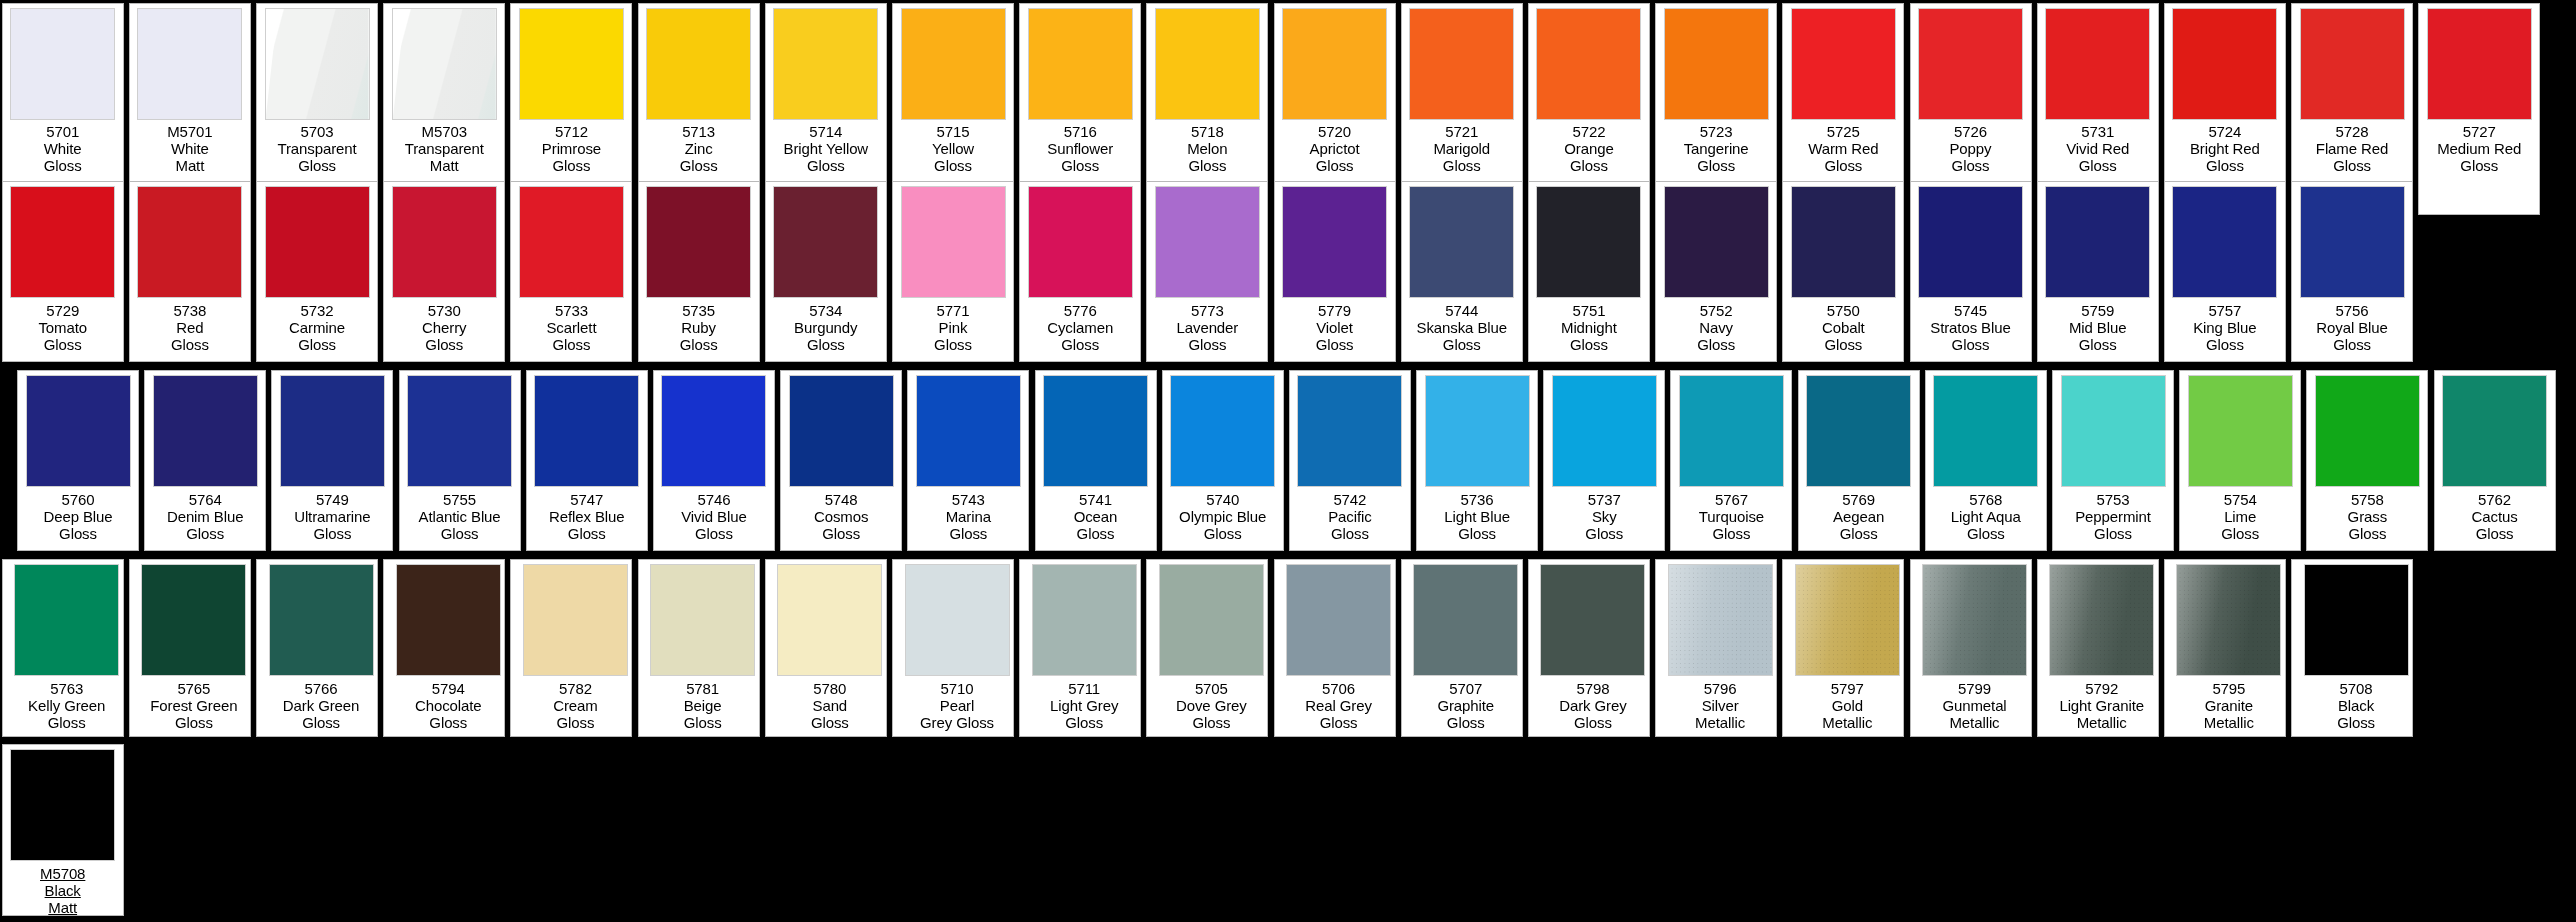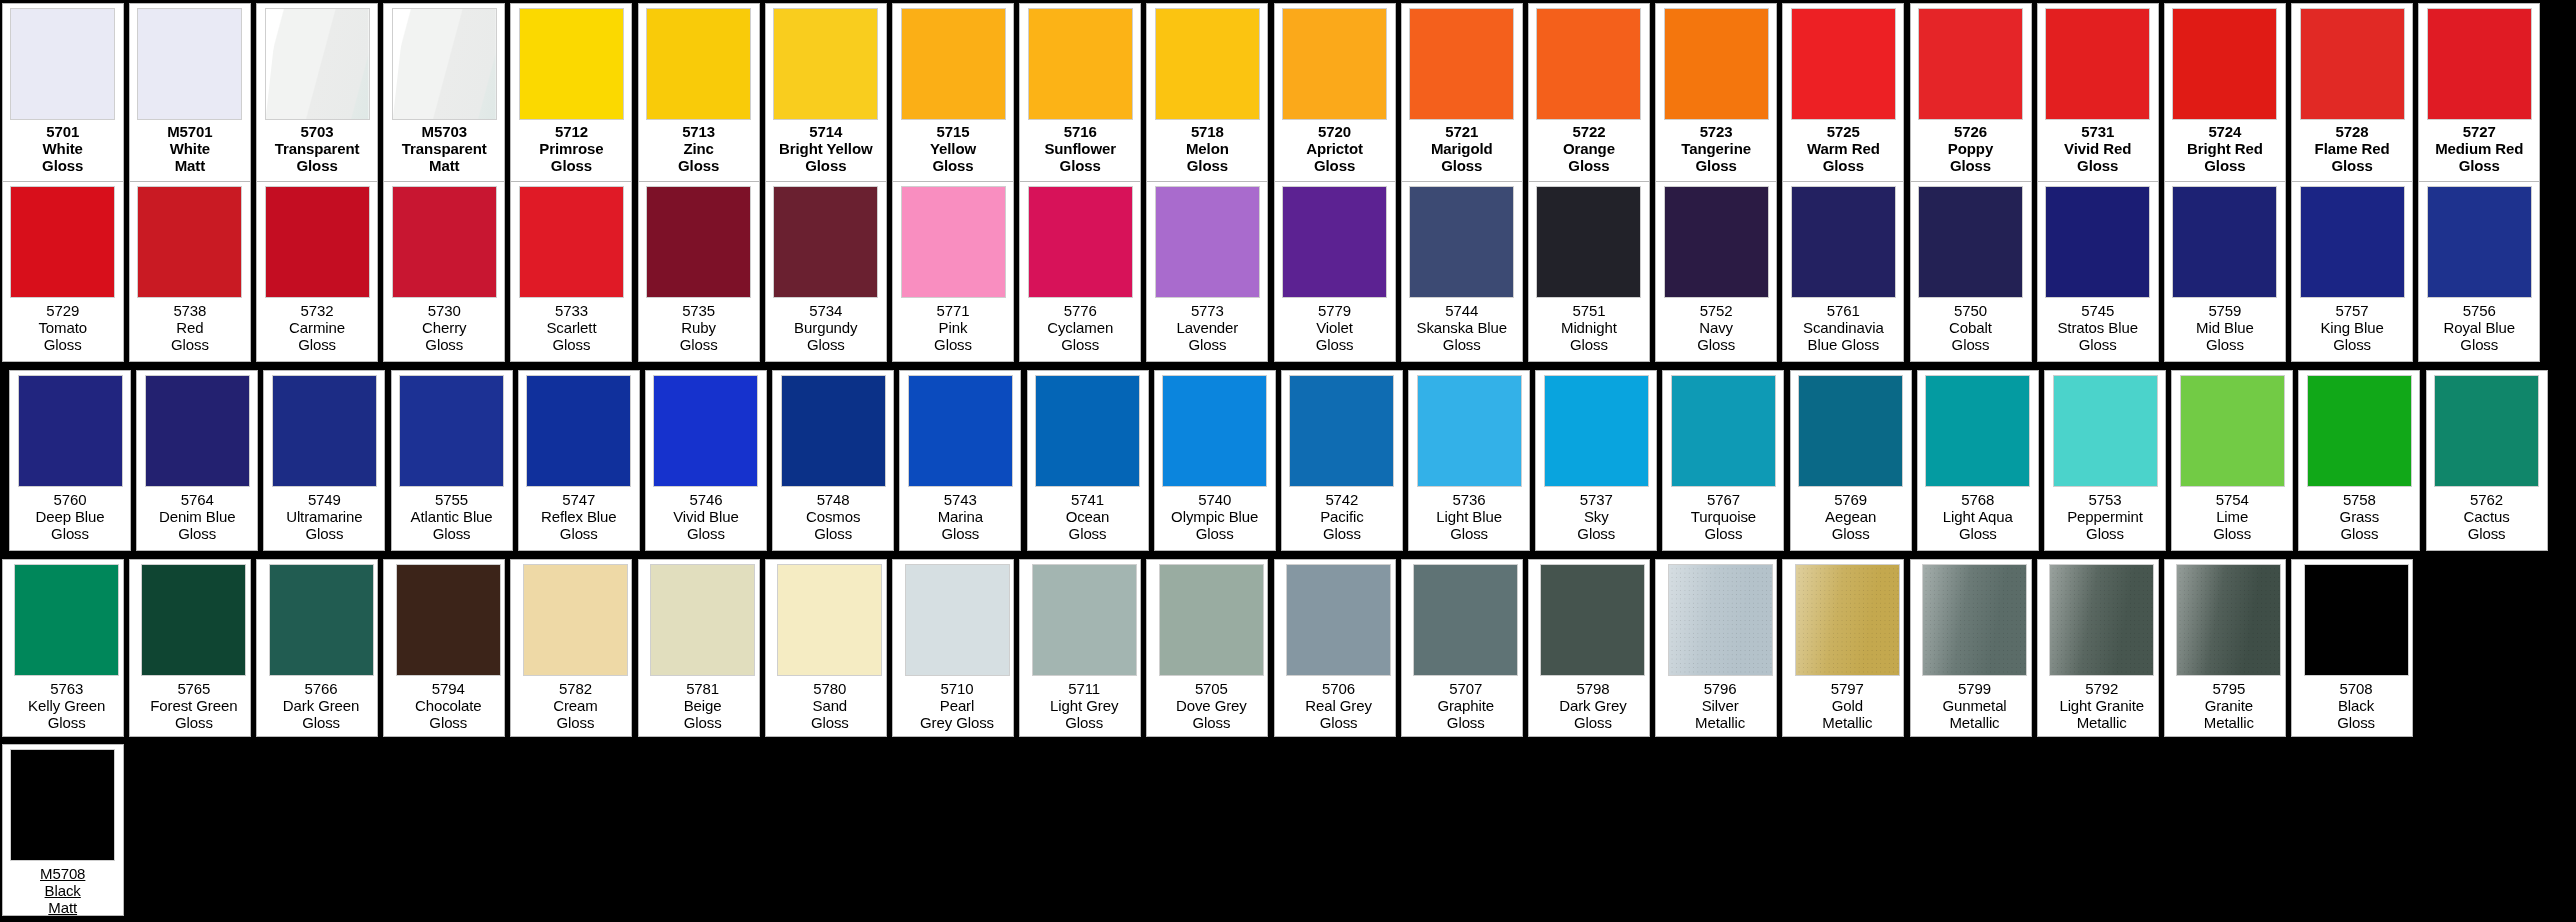--- a/index.html
+++ b/index.html
@@ -32,29 +32,29 @@
   .card{
     background:#ffffff;
     border:0.9px solid #b9b9b9;
     box-sizing:border-box;
     display:flex;
     flex-direction:column;
     align-items:center;
     margin-right:5.2px;
     overflow:hidden;
   }
-  .row1 .card{width:122px;height:212px;font-weight:bold;}
+  .row1 .card{width:122px;height:212px;}
   .row2 .card{width:122px;height:181px;}
   .row3 .card{width:122px;height:181px;}
   .row4 .card{width:122px;height:178px;padding-left:8px;}
   .row5 .card{width:122px;height:172px;}
 
   .row1{padding-left:1.7px;}
   .row2{padding-left:1.7px;}
-  .row3{padding-left:9px;}
+  .row3{padding-left:17px;}
   .row4{padding-left:1.7px;}
   .row5{padding-left:1.7px;}
 
   .chip{
     width:105px;
     margin-top:4.3px;
     border:0.9px solid #cfcfcf;
     box-sizing:border-box;
     flex:none;
   }
@@ -252,24 +252,20 @@
       </div>
       <div class="card">
         <div class="chip" title="Midnight" style="background: rgb(34, 34, 41);"></div>
         <div class="label"><span class="code">5751</span><span class="nm">Midnight</span><span class="nm">Gloss</span></div>
       </div>
       <div class="card">
         <div class="chip" title="Navy" style="background: rgb(43, 27, 68);"></div>
         <div class="label"><span class="code">5752</span><span class="nm">Navy</span><span class="nm">Gloss</span></div>
       </div>
       <div class="card">
-        <div class="chip" title="Scandinavia Blue" style="background: rgb(35, 33, 97);"></div>
-        <div class="label"><span class="code">5761</span><span class="nm">Scandinavia</span><span class="nm">Blue Gloss</span></div>
-      </div>
-      <div class="card">
         <div class="chip" title="Cobalt" style="background: rgb(35, 33, 84);"></div>
         <div class="label"><span class="code">5750</span><span class="nm">Cobalt</span><span class="nm">Gloss</span></div>
       </div>
       <div class="card">
         <div class="chip" title="Stratos Blue" style="background: rgb(27, 29, 116);"></div>
         <div class="label"><span class="code">5745</span><span class="nm">Stratos Blue</span><span class="nm">Gloss</span></div>
       </div>
       <div class="card">
         <div class="chip" title="Mid Blue" style="background: rgb(29, 34, 116);"></div>
         <div class="label"><span class="code">5759</span><span class="nm">Mid Blue</span><span class="nm">Gloss</span></div>

